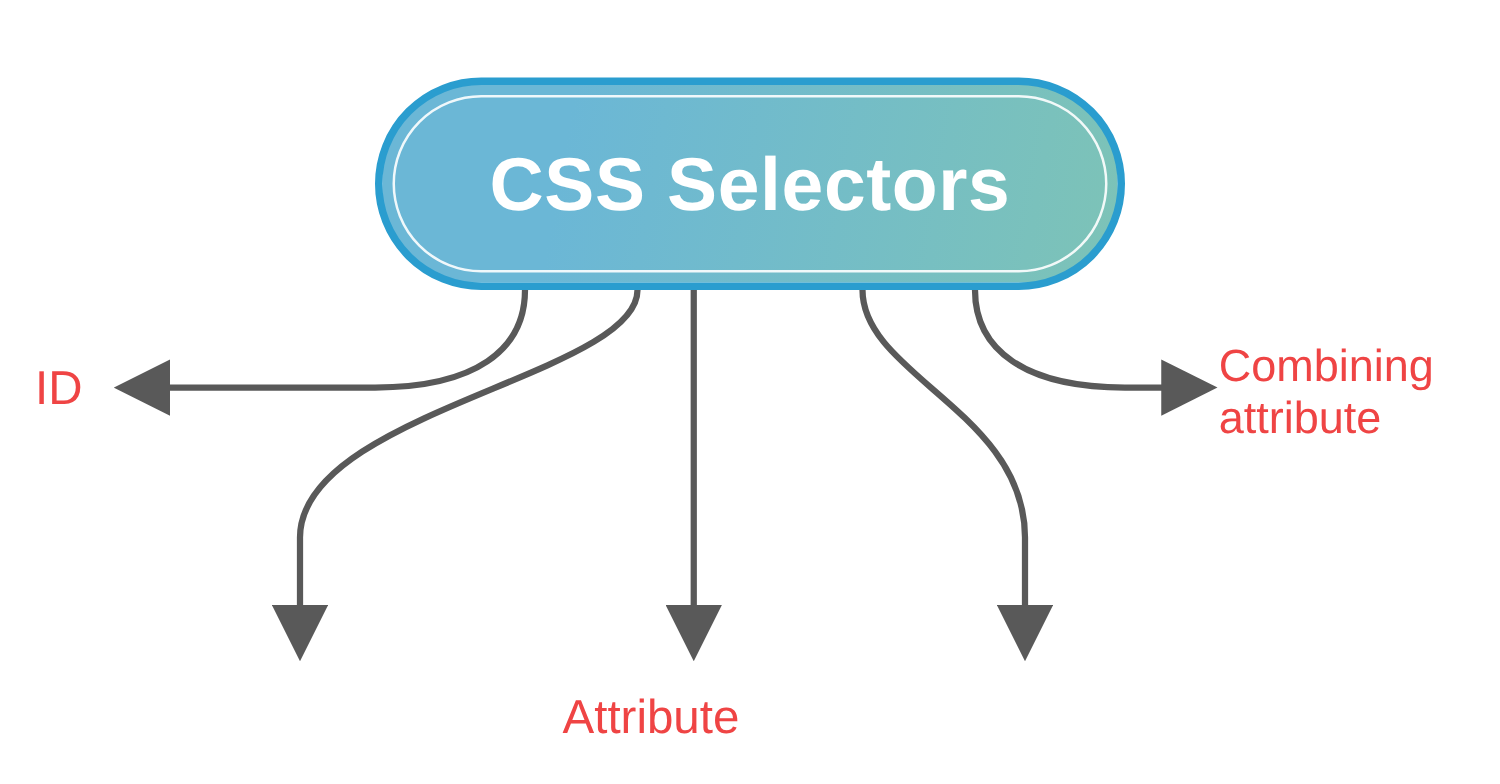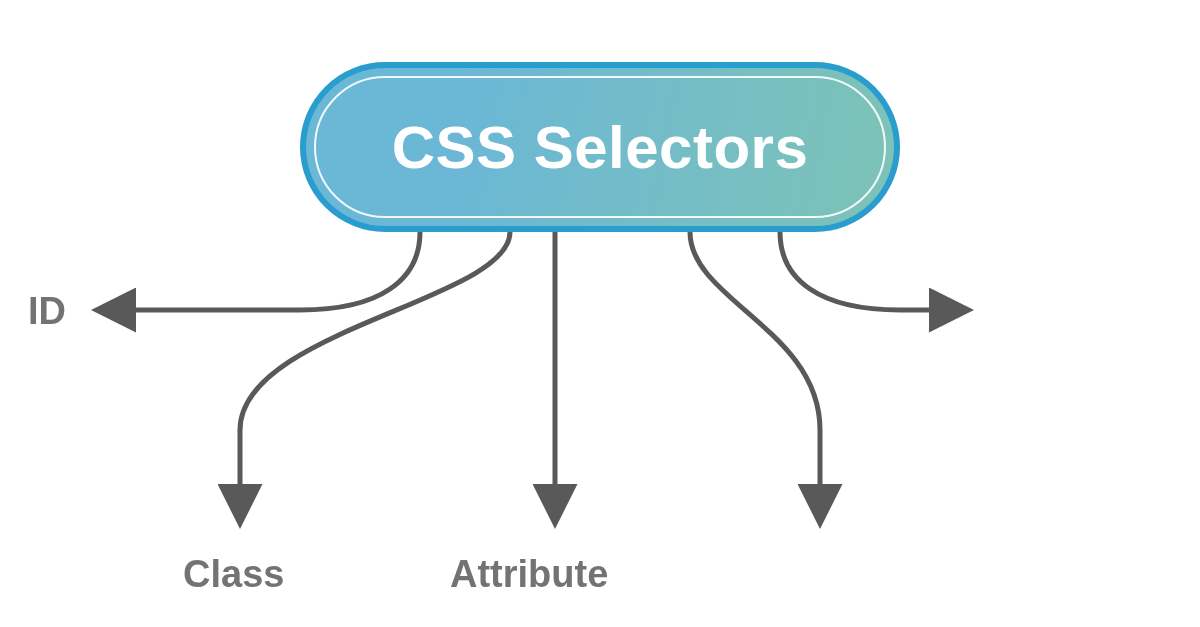--- a/index.html
+++ b/index.html
@@ -51,22 +51,22 @@
     position: absolute;
     left: 0; top: 0;
     width: 1200px;
     height: 627px;
     pointer-events: none;
   }
 
   
   .label {
     position: absolute;
-    color: #737373;
-    font-weight: 700;
+    color: #ef4444;
+    font-weight: 400;
     font-size: 38px;
     line-height: 1.15;
     white-space: nowrap;
   }
   .label.center { text-align: center; }
   .label.right  { text-align: left; }
   .label.left   { text-align: right; }
 
   #lbl-id        { left: 28px;  top: 290px; }
   #lbl-class     { left: 183px; top: 553px; text-align:center;}
@@ -97,19 +97,19 @@
 
     <path d="M 510 232  C 510 300, 240 330, 240 430  L 240 520" fill="none" stroke="#595959" stroke-width="5" marker-end="url(#arrowhead)"></path>
 
     <path d="M 555 232  L 555 520" fill="none" stroke="#595959" stroke-width="5" marker-end="url(#arrowhead)"></path>
 
     <path d="M 690 232  C 690 300, 820 330, 820 430  L 820 520" fill="none" stroke="#595959" stroke-width="5" marker-end="url(#arrowhead)"></path>
   </svg>
 
   <div id="lbl-id" class="label left">ID</div>
 
-  <div id="lbl-class" class="label center">Class</div>
 
   <div id="lbl-attribute" class="label center">Attribute</div>
 
 
+  <div id="lbl-combining" class="label right">Combining<br>attribute</div>
 
 </div>
 
 </body></html>

